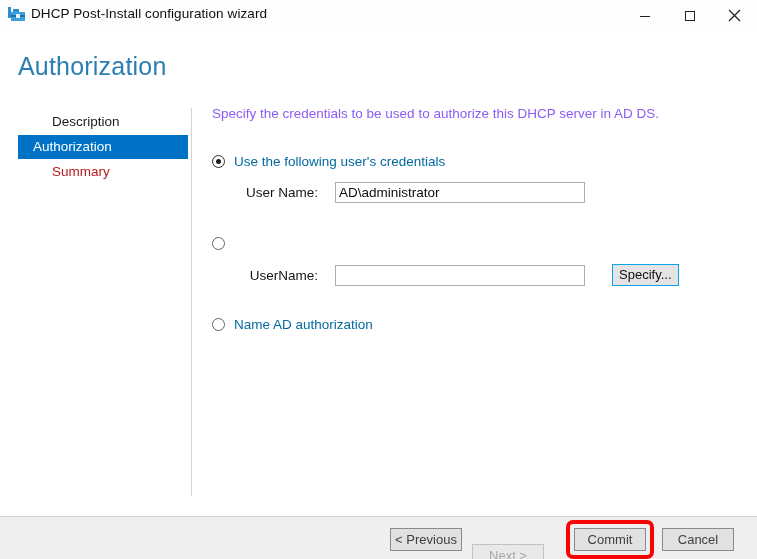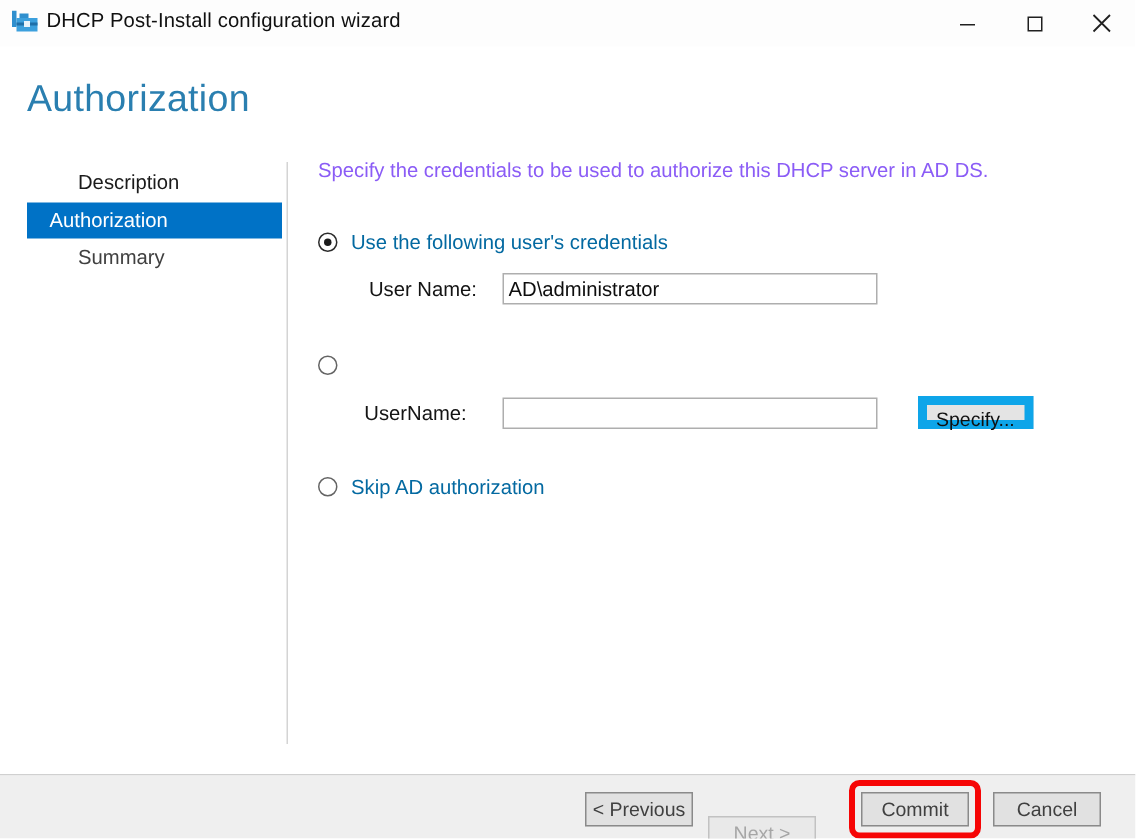--- a/index.html
+++ b/index.html
@@ -81,21 +81,21 @@
     margin-bottom: 1px;
     white-space: nowrap;
   }
   .nav-item.active {
     background: #0072c6;
     color: #ffffff;
     margin-left: 18px;
     padding-left: 15px;
     width: 170px;
   }
-  .nav-item.disabled { color: #404040; }
+  .nav-item.disabled { color: #b91c1c; }
 
   
   .vsep {
     position: absolute;
     left: 191px; top: 108px;
     width: 1px; height: 388px;
     background: #d4d4d4;
   }
 
   
@@ -151,42 +151,42 @@
     padding-left: 24px;
     gap: 15px;
   }
   .field-label {
     font-size: 13.5px;
     color: #141414;
     white-space: nowrap;
     text-align: right;
   }
   .lbl1 { width: 82px; }
-  .lbl2 { width: 82px; text-align: center; }
+  .lbl2 { width: 82px; }
 
   .textbox {
     height: 21px;
     border: 1px solid #aeaeae;
     background: #ffffff;
     font-family: "Liberation Sans", sans-serif;
     font-size: 13.5px;
     color: #0d0d0d;
     padding: 0 3px;
     margin-left: 2px;
     outline: none;
   }
   .tb1 { width: 250px; }
   .tb2 { width: 250px; }
 
   .specify-btn {
     margin-left: 12px;
     height: 22px;
     min-width: 50px;
     padding: 0 6px;
-    border: 6px solid #0ea5e9;
+    border: 1px solid #0ea5e9;
     background: #e4e4e4;
     font-family: "Liberation Sans", sans-serif;
     font-size: 13px;
     color: #101010;
     line-height: 20px;
     cursor: default;
   }
 
   
   .footer-sep {
@@ -305,21 +305,21 @@
     <div class="field-row">
       <span class="field-label lbl2">UserName:</span>
       <input class="textbox tb2" type="text" value="" style="">
       <button class="specify-btn">Specify...</button>
     </div>
   </div>
 
   <div class="opt-group g3">
     <div class="radio-row">
       <span class="radio"></span>
-      <span class="radio-label">Skip AD authorization</span>
+      <span class="radio-label">Name AD authorization</span>
     </div>
   </div>
 
   <div class="footer-sep"></div>
   <div class="footer"></div>
 
   <button class="btn btn-prev">&lt; Previous</button>
   <button class="btn btn-next disabled">Next &gt;</button>
   <button class="btn btn-commit">Commit</button>
   <button class="btn btn-cancel">Cancel</button>

